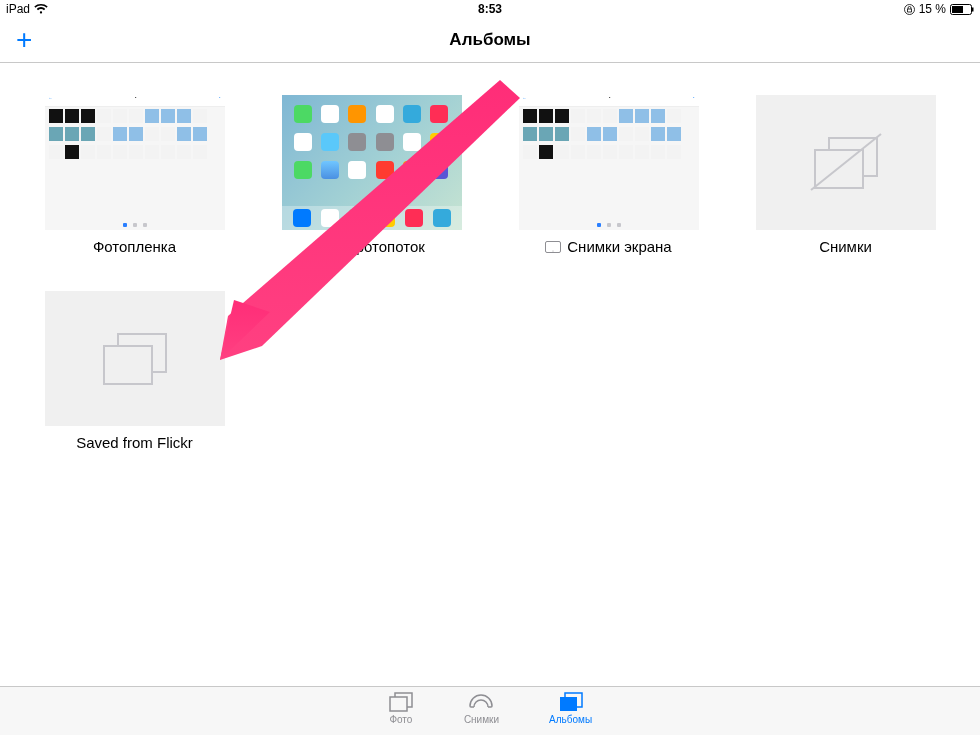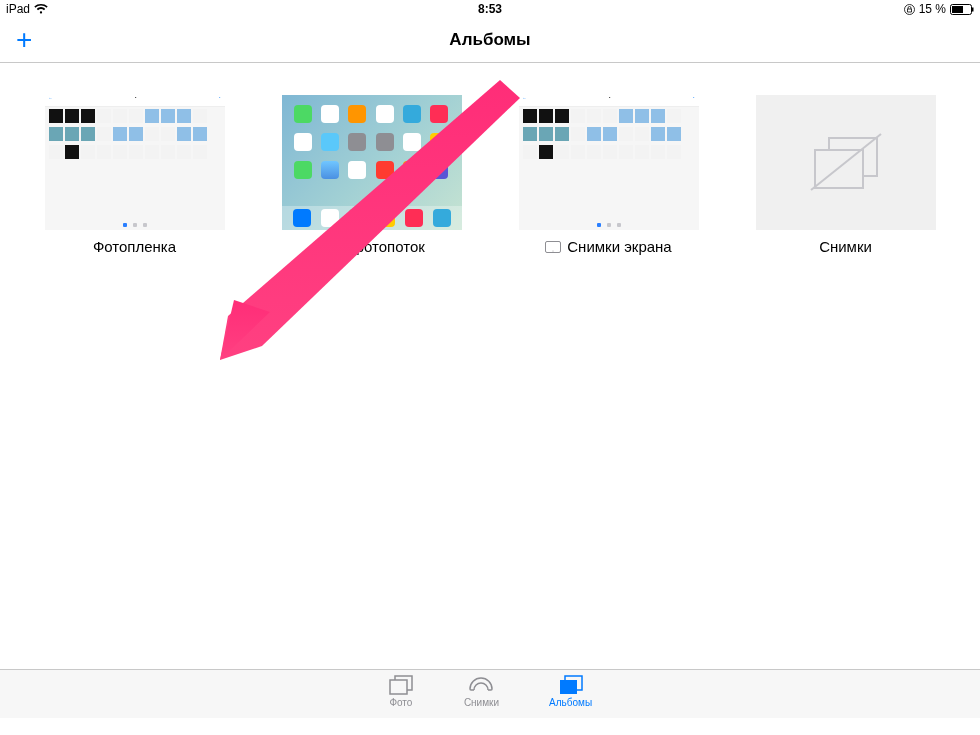--- a/index.html
+++ b/index.html
@@ -105,21 +105,21 @@
     .arrow-overlay {
       position: absolute;
       top: 80px; left: 200px;
       width: 320px; height: 280px;
       pointer-events: none;
       z-index: 100;
     }
 
     
     .tab-bar {
-      position: absolute; bottom: 17px; left: 0; right: 0;
+      position: absolute; bottom: 0; left: 0; right: 0;
       height: 49px;
       background: #f7f7f7;
       border-top: 1px solid #c8c8c8;
       display: flex; justify-content: center; gap: 50px;
       padding-top: 4px;
     }
     .tab-item {
       display: flex; flex-direction: column; align-items:center;
       gap: 1px; cursor: pointer; color: #8e8e93;
       font-size: 10px;
@@ -323,20 +323,31 @@
         <rect x="14" y="22" width="48" height="38" fill="#f0f0f0" stroke="#c7c7cc" stroke-width="2"></rect>
         <line x1="10" y1="62" x2="80" y2="6" stroke="#c7c7cc" stroke-width="2"></line>
       </svg>
     </div>
     <div class="album-label">
       <span>Снимки</span>
     </div>
   </div>
 
 
+  <div class="album">
+    <div class="thumb gray">
+      <svg width="90" height="70" viewBox="0 0 90 70">
+        <rect x="28" y="10" width="48" height="38" fill="none" stroke="#c7c7cc" stroke-width="2"></rect>
+        <rect x="14" y="22" width="48" height="38" fill="#f0f0f0" stroke="#c7c7cc" stroke-width="2"></rect>
+      </svg>
+    </div>
+    <div class="album-label">
+      <span>Saved from Flickr</span>
+    </div>
+  </div>
 
 </div>
 
 <svg class="arrow-overlay" viewBox="0 0 320 280">
   <defs>
     <linearGradient id="ag" x1="0" y1="0" x2="0" y2="1">
       <stop offset="0" stop-color="#ff2d78"></stop>
         <stop offset="1" stop-color="#ff4081"></stop>
     </linearGradient>
   </defs>

